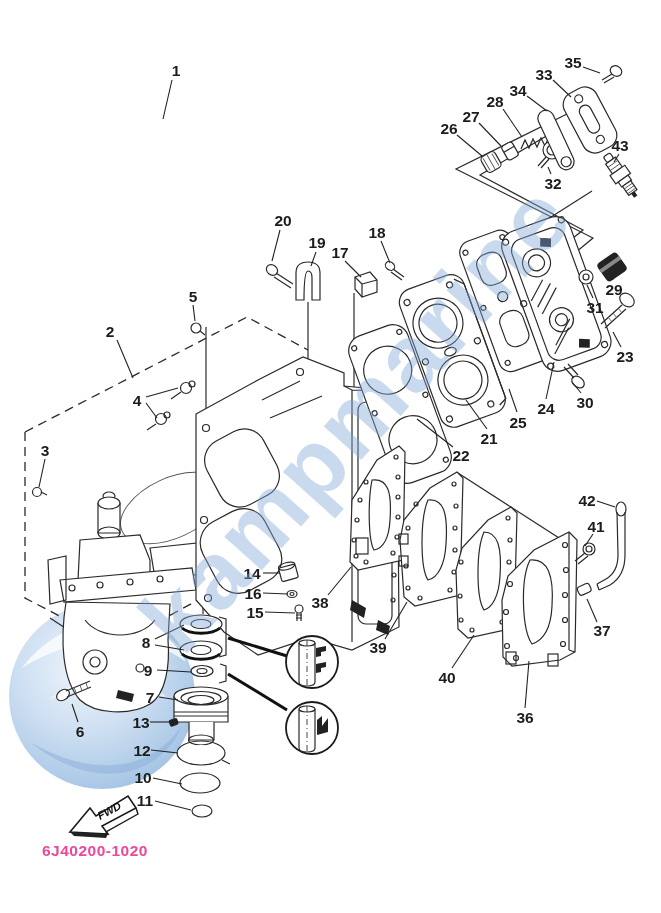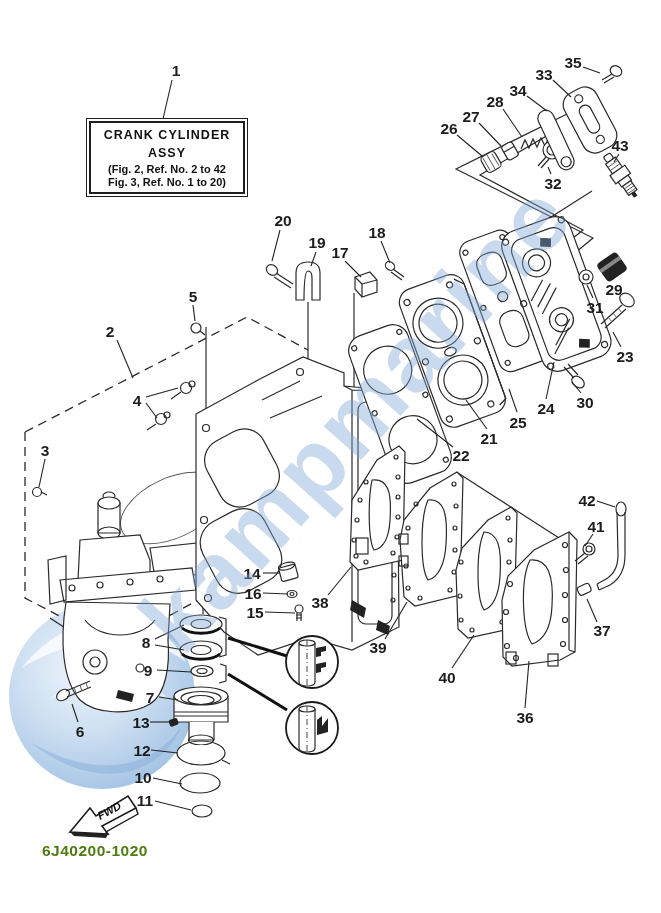--- a/index.html
+++ b/index.html
@@ -15,21 +15,21 @@
   .dash{stroke:#2a2a2a;stroke-width:1.3;stroke-dasharray:9 6;fill:none;}
   .thick{stroke:#111;stroke-width:3;fill:none;}
   .label-box{position:absolute;left:86px;top:118px;width:156px;border:1.5px solid #1e1e1e;
              padding:2px;background:#fff;z-index:5;}
   .label-box .inner{border:2px solid #1e1e1e;padding:5px 1px 4px 1px;text-align:center;}
   .lb-t{font-size:12.5px;font-weight:bold;letter-spacing:1px;color:#111;}
   .lb-t2{font-size:12.5px;font-weight:bold;letter-spacing:1px;color:#111;margin-top:4px;}
   .lb-s{font-size:11px;font-weight:bold;color:#111;margin-top:3px;line-height:1.15;}
   .lb-s2{font-size:11px;font-weight:bold;color:#111;line-height:1.15;}
   .code{position:absolute;left:42px;top:842px;font-size:15.5px;font-weight:bold;
-        color:#4d7c0f;letter-spacing:0.5px;z-index:5;}
+        color:#ec4899;letter-spacing:0.5px;z-index:5;}
   .wmtext{position:absolute;left:118px;top:600px;font-size:95px;font-weight:bold;
           color:rgba(128,168,214,0.42);transform:rotate(-48deg);transform-origin:0 0;
           letter-spacing:3px;white-space:nowrap;z-index:8;pointer-events:none;}
 </style>
 </head>
 <body>
 
 <div class="stage">
 
 <svg id="art" width="661" height="913" viewBox="0 0 661 913" xmlns="http://www.w3.org/2000/svg">
@@ -484,28 +484,20 @@
         <line x1="593" y1="534" x2="585" y2="546" class="lead"></line>
         <text x="596" y="526" class="callout" dominant-baseline="central">41</text>
         <line x1="597" y1="501" x2="615" y2="507" class="lead"></line>
         <text x="587" y="500" class="callout" dominant-baseline="central">42</text>
         <line x1="619" y1="154" x2="614" y2="162" class="lead"></line>
         <text x="620" y="145" class="callout" dominant-baseline="central">43</text>
       </g>
 </svg>
 
 
-<div class="label-box">
-  <div class="inner">
-    <div class="lb-t">CRANK CYLINDER</div>
-    <div class="lb-t2">ASSY</div>
-    <div class="lb-s">(Fig. 2, Ref. No. 2 to 42</div>
-    <div class="lb-s2">Fig. 3, Ref. No. 1 to 20)</div>
-  </div>
+
+
+<div class="code">6J40200-1020</div>
+
+
+<div class="wmtext">kampmarine</div>
+
 </div>
 
-
-<div class="code">6J40200-1020</div>
-
-
-<div class="wmtext">kampmarine</div>
-
-</div>
-
 </body></html>

